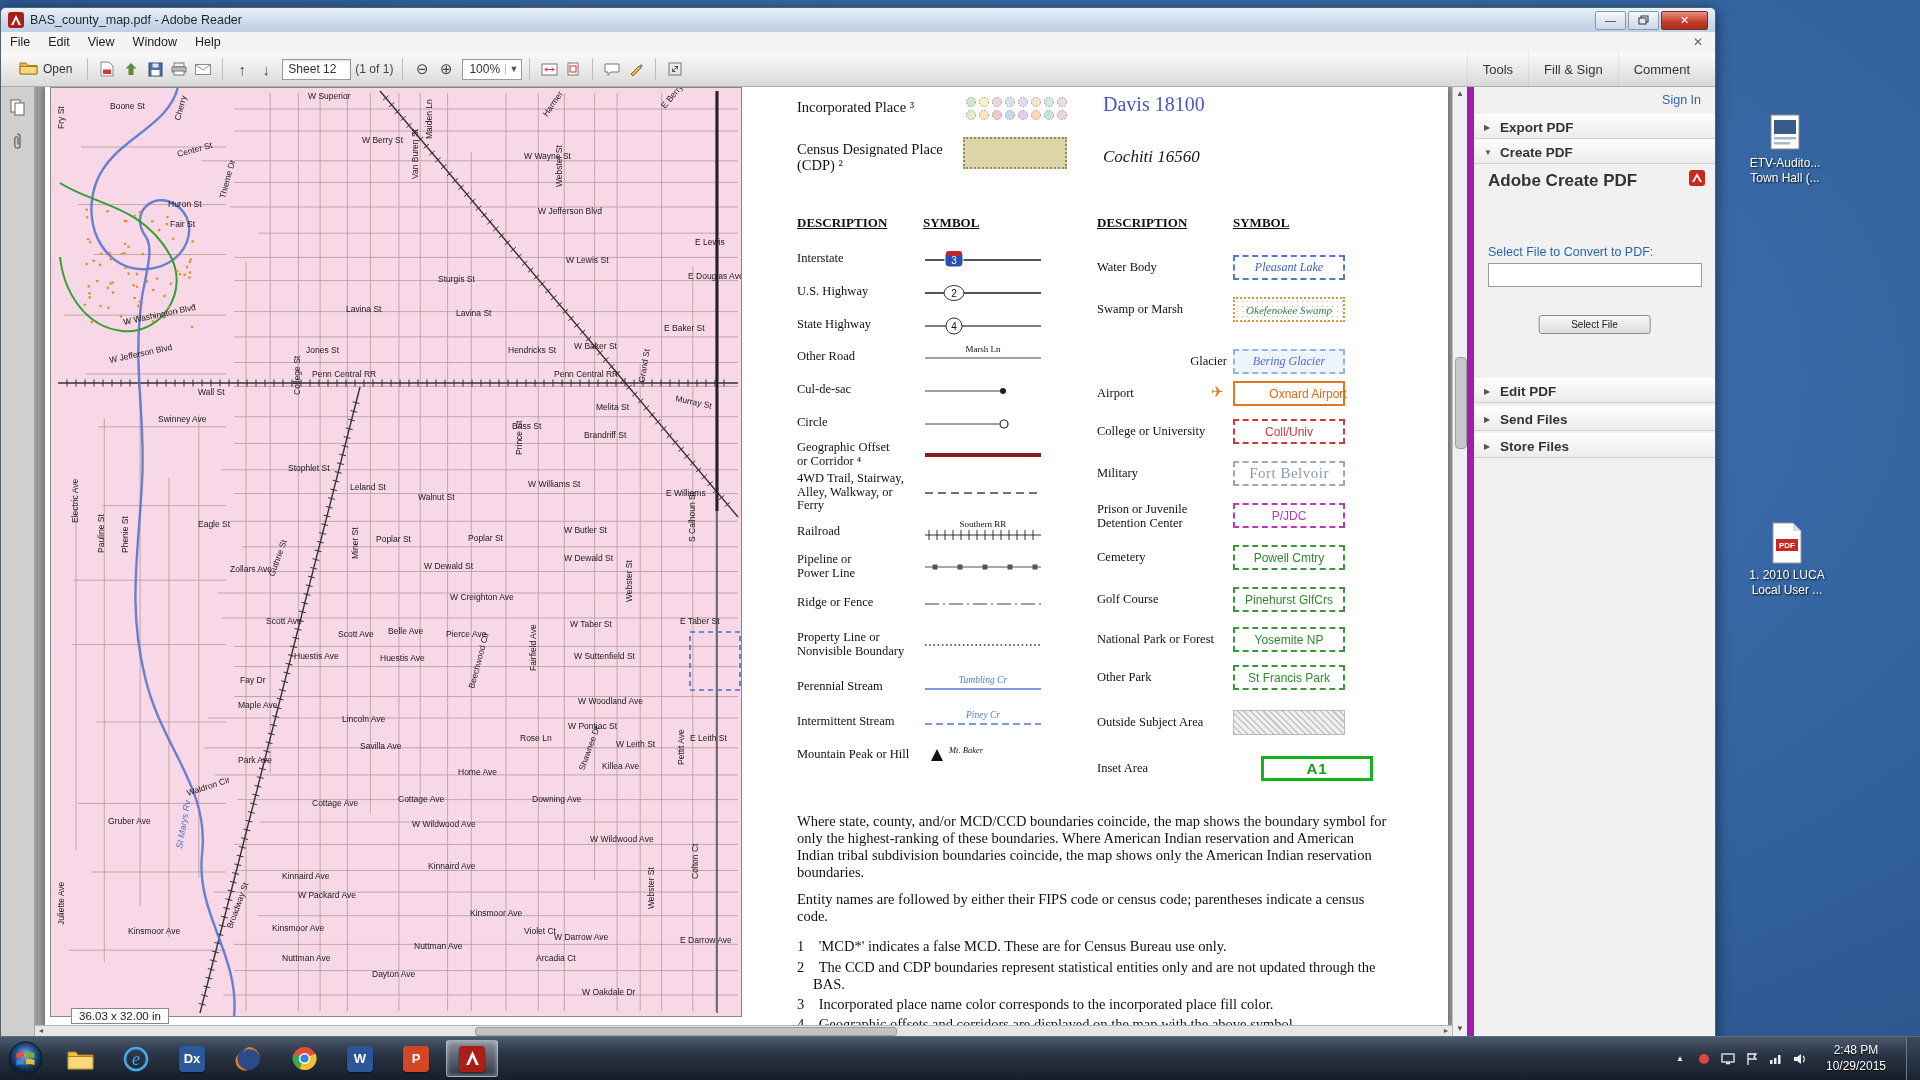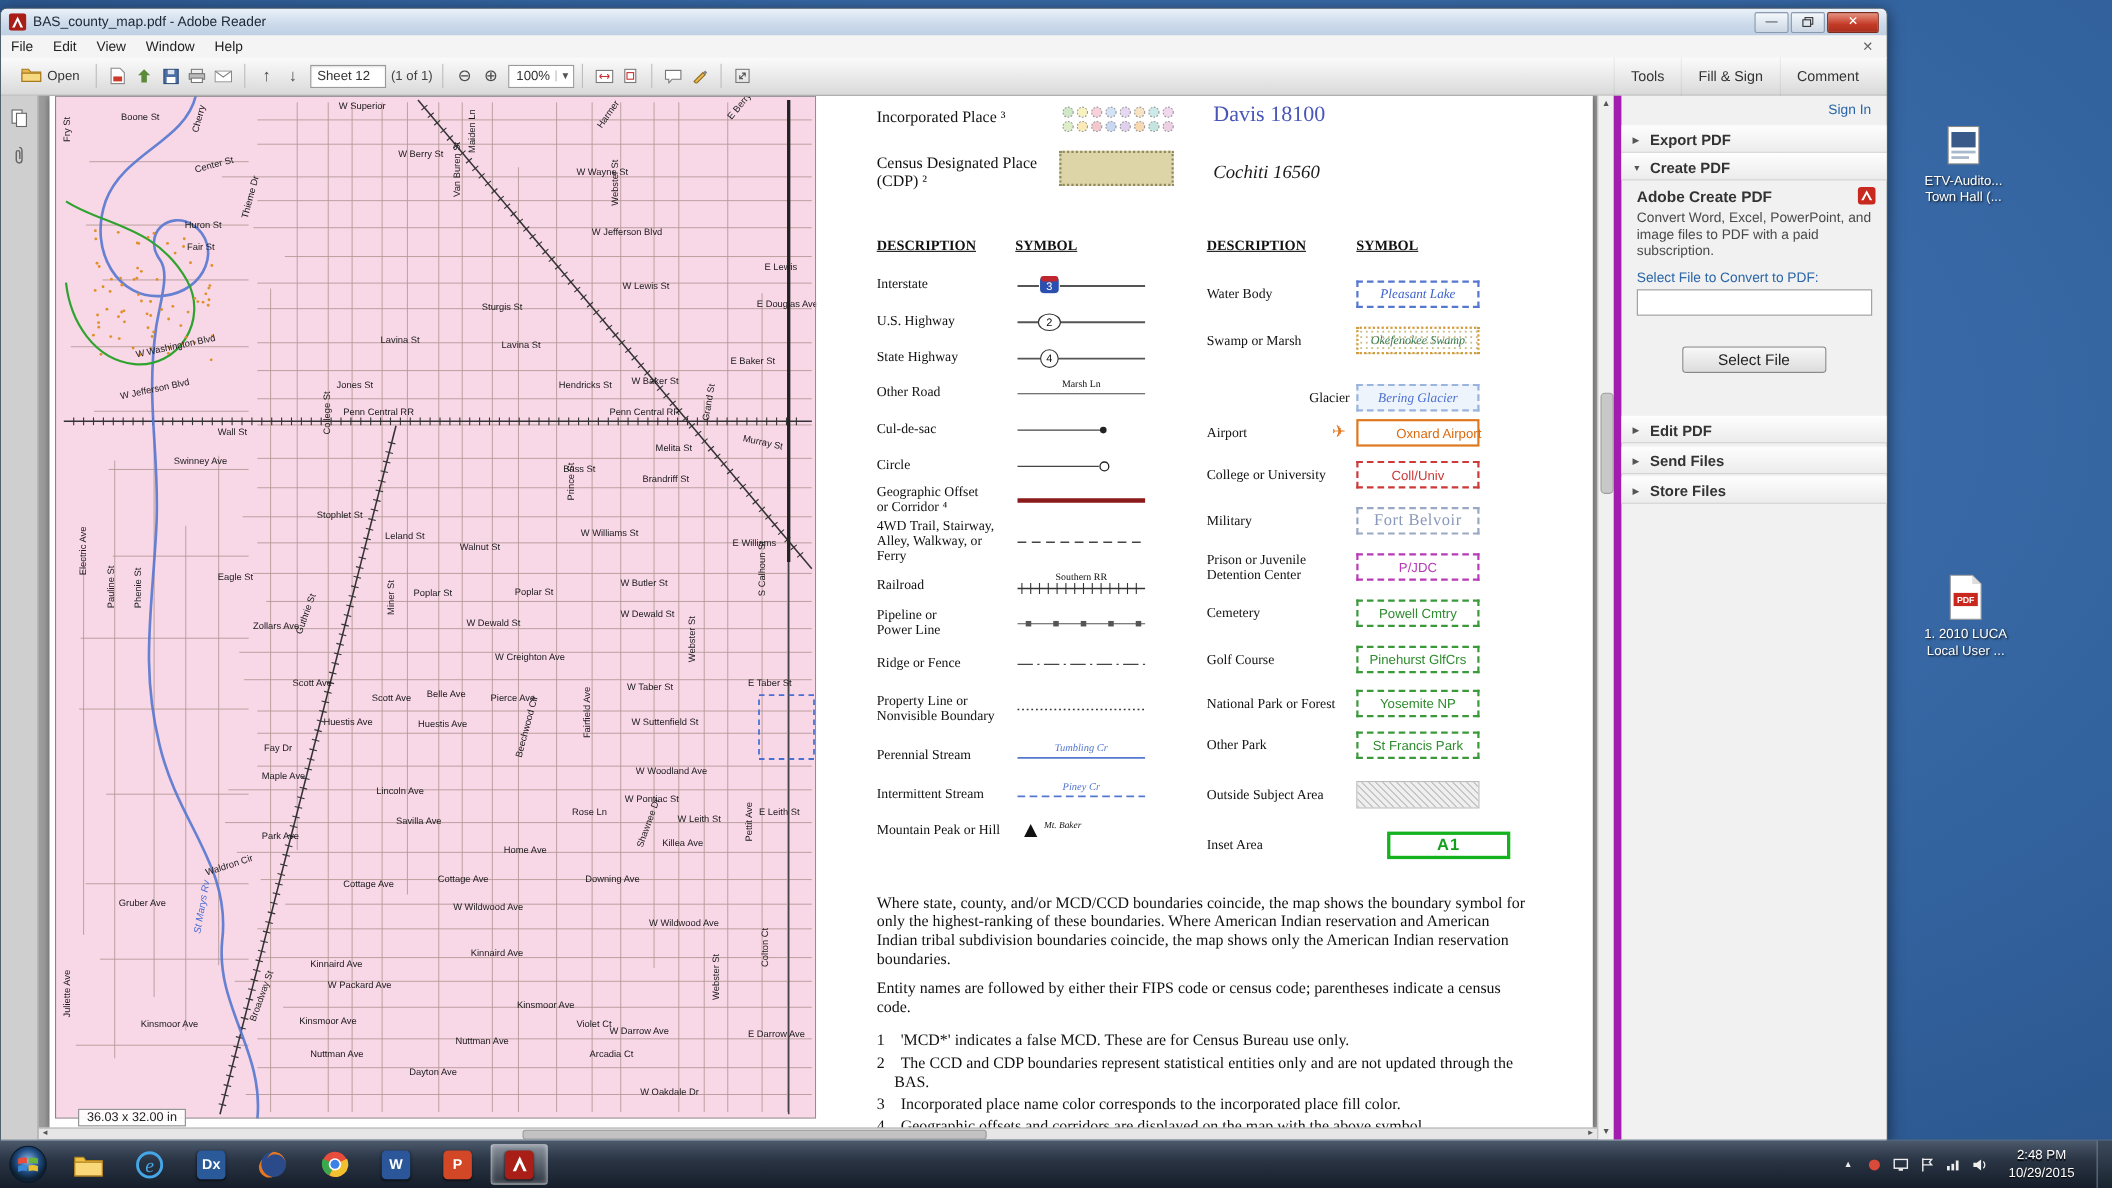--- a/index.html
+++ b/index.html
@@ -94,26 +94,26 @@
   .h-arrow{position:absolute;top:0;width:12px;height:10px;font-size:7px;color:#555;text-align:center;line-height:10px;}
   .v-scroll{position:absolute;left:1451px;top:79px;width:15px;height:949px;background:#f0f0f0;border-left:1px solid #bcbcbc;box-sizing:border-box;}
   .v-arrow{position:absolute;left:0;width:14px;height:14px;font-size:8px;color:#555;text-align:center;line-height:14px;}
   .v-thumb{position:absolute;left:2px;top:270px;width:10px;height:90px;background:#c8c8c8;border:1px solid #9e9e9e;border-radius:4px;}
   
   .tools-panel{position:absolute;left:1466px;top:79px;width:248px;height:949px;background:#f1f1f1;border-left:7px solid #a21caf;box-sizing:border-box;}
   .sign-in{position:absolute;right:14px;top:6px;font-size:12.5px;color:#2a66a8;}
   .psec{position:absolute;left:0;width:100%;height:25px;line-height:25px;font-size:13.5px;font-weight:bold;color:#333;
     background:linear-gradient(#fdfdfd,#ececec);border-top:1px solid #fff;border-bottom:1px solid #d2d2d2;box-sizing:border-box;padding-left:26px;}
   .psec .arr{position:absolute;left:10px;font-size:8px;color:#555;}
-  .pc-title-row{position:absolute;left:14px;top:84px;width:222px;font-size:14px;font-weight:bold;color:#333;}
+  .pc-title-row{position:absolute;left:14px;top:84px;width:222px;font-size:17px;font-weight:bold;color:#333;}
   .pc-ic{position:absolute;right:4px;top:-2px;}
   .pc-body{position:absolute;left:14px;top:104px;width:218px;font-size:12.5px;line-height:15px;color:#4a4a4a;}
   .pc-select{position:absolute;left:14px;top:158px;width:222px;font-size:12.5px;color:#2a66a8;}
   .pc-input{position:absolute;left:14px;top:176px;width:212px;height:22px;background:#fff;border:1px solid #999;}
-  .pc-btn{position:absolute;left:50%;transform:translateX(-50%);top:228px;padding:3px 32px;font-size:14px;color:#222;
+  .pc-btn{position:absolute;left:50%;transform:translateX(-50%);top:228px;padding:3px 32px;font-size:10px;color:#222;
     background:linear-gradient(#f8f8f8,#dcdcdc);border:1px solid #8a8a8a;border-radius:3px;white-space:nowrap;}
   
   .dicon{position:absolute;width:90px;text-align:center;}
   .dlabel{color:#fff;text-shadow:1px 1px 2px rgba(0,0,0,.9);font-size:12px;line-height:15px;}
   .watermark{position:absolute;right:8px;bottom:46px;text-align:right;color:rgba(240,240,240,.85);font-size:12.5px;line-height:16px;}
   
   .taskbar{position:absolute;left:0;bottom:0;width:1920px;height:43px;
     background:linear-gradient(#4c5a6c,#2a3545 40%,#151d29);border-top:1px solid #5b6b7e;}
   .start-orb{position:absolute;left:8px;top:4px;width:35px;height:35px;}
   .tapp{position:absolute;top:3px;width:52px;height:37px;display:flex;align-items:center;justify-content:center;border-radius:3px;box-sizing:border-box;}
@@ -1076,21 +1076,20 @@
         </div>
       <div class="pc-title-row">
         <span>Adobe Create PDF</span>
         <span class="pc-ic">
           <svg width="18" height="18">
               <rect x="1" y="1" width="16" height="16" rx="3" fill="#c8281e"></rect>
               <path d="M4 13 L9 4 L14 13 H11.8 L9 7.5 L6.2 13z" fill="#fff"></path>
             </svg>
         </span>
       </div>
-      <div class="pc-body">Convert Word, Excel, PowerPoint, and image files to PDF with a paid subscription.</div>
       <div class="pc-select">Select File to Convert to PDF:</div>
       <div class="pc-input"></div>
       <div class="pc-btn">Select File</div>
     </div>
   </div>
 
   <div id="desktop-icons">
       <div class="dicon" style="left: 1740px; top: 112px;">
         <div><svg width="42" height="40">
             <rect x="7" y="3" width="28" height="34" fill="#fff" stroke="#888"></rect>

